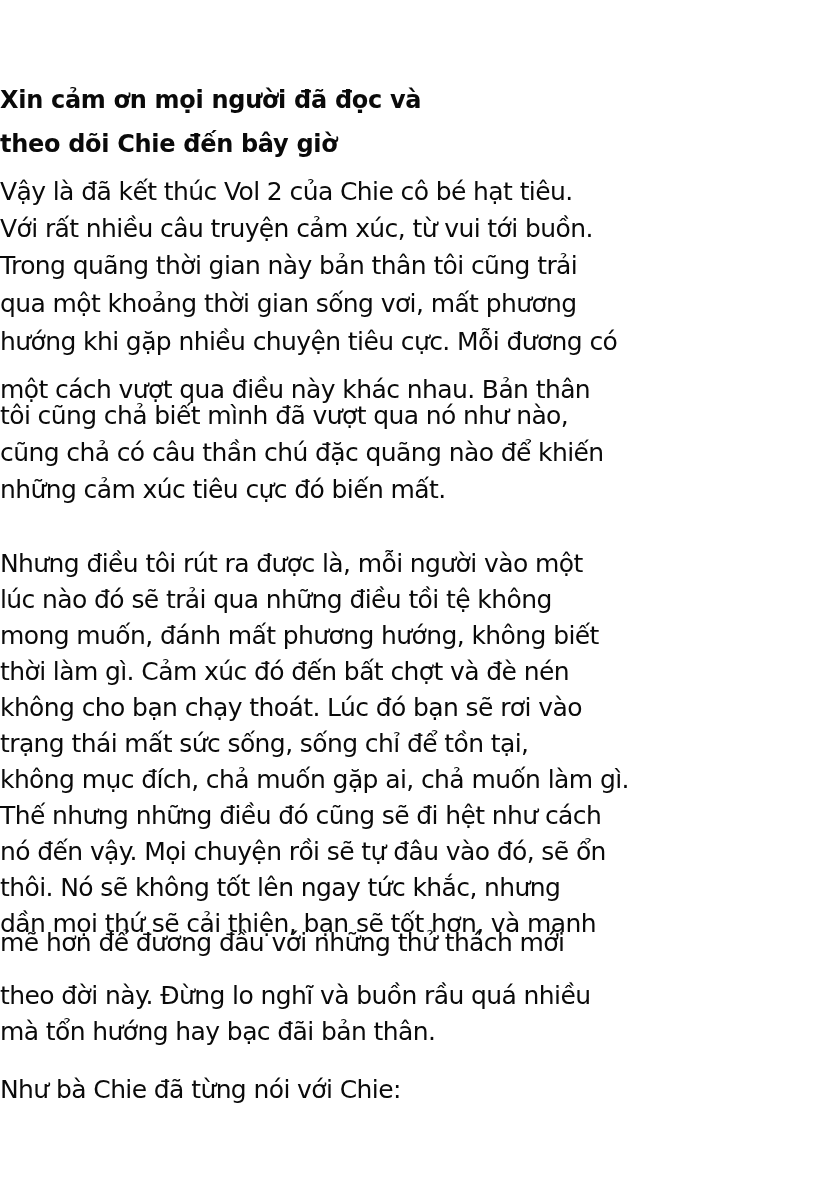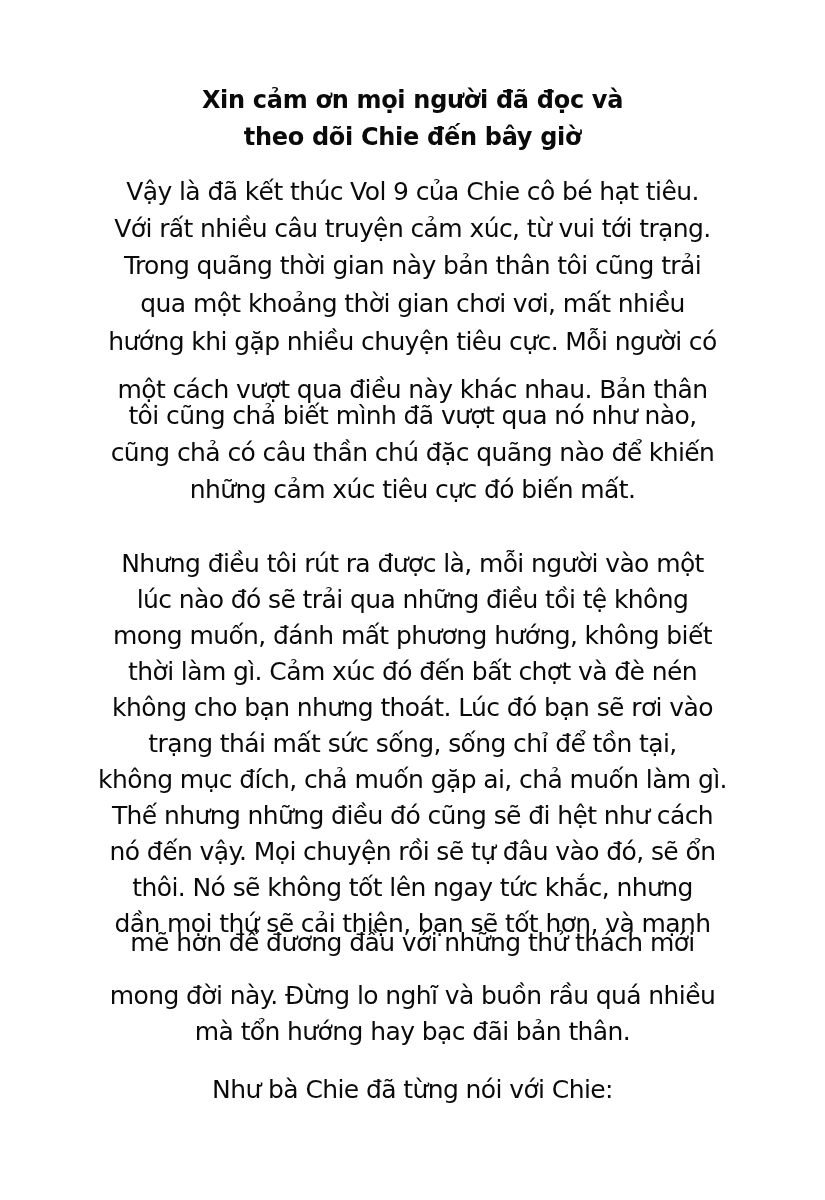--- a/index.html
+++ b/index.html
@@ -20,68 +20,68 @@
     left: 0;
     top: 0;
     width: 825px;
     height: 1200px;
     background: #ffffff;
   }
   .line {
     position: absolute;
     left: 0;
     width: 825px;
-    text-align: center;
+    text-align: left;
     white-space: nowrap;
     font-size: 25px;
     letter-spacing: -0.6px;
     line-height: 36px;
   }
   .title .line {
     font-weight: bold;
     font-size: 24px;
     letter-spacing: -0.3px;
   }
 </style>
 </head>
 <body>
 
 <div class="page">
 
   <div class="title">
     <div class="line" style="top:82px">Xin cảm ơn mọi người đã đọc và</div>
-    <div class="line" style="top:119px">theo dõi Chie đến bây giờ</div>
+    <div class="line" style="top:126px">theo dõi Chie đến bây giờ</div>
   </div>
 
   <div class="paragraph">
-    <div class="line" style="top:174px">Vậy là đã kết thúc Vol 9 của Chie cô bé hạt tiêu.</div>
-    <div class="line" style="top:211px">Với rất nhiều câu truyện cảm xúc, từ vui tới trạng.</div>
+    <div class="line" style="top:174px">Vậy là đã kết thúc Vol 2 của Chie cô bé hạt tiêu.</div>
+    <div class="line" style="top:211px">Với rất nhiều câu truyện cảm xúc, từ vui tới buồn.</div>
     <div class="line" style="top:248px">Trong quãng thời gian này bản thân tôi cũng trải</div>
-    <div class="line" style="top:286px">qua một khoảng thời gian chơi vơi, mất nhiều</div>
-    <div class="line" style="top:324px">hướng khi gặp nhiều chuyện tiêu cực. Mỗi người có</div>
+    <div class="line" style="top:286px">qua một khoảng thời gian sống vơi, mất phương</div>
+    <div class="line" style="top:324px">hướng khi gặp nhiều chuyện tiêu cực. Mỗi đương có</div>
     <div class="line" style="top:372px">một cách vượt qua điều này khác nhau. Bản thân</div>
     <div class="line" style="top:398px">tôi cũng chả biết mình đã vượt qua nó như nào,</div>
     <div class="line" style="top:435px">cũng chả có câu thần chú đặc quãng nào để khiến</div>
     <div class="line" style="top:472px">những cảm xúc tiêu cực đó biến mất.</div>
   </div>
 
   <div class="paragraph">
     <div class="line" style="top:546px">Nhưng điều tôi rút ra được là, mỗi người vào một</div>
     <div class="line" style="top:582px">lúc nào đó sẽ trải qua những điều tồi tệ không</div>
     <div class="line" style="top:618px">mong muốn, đánh mất phương hướng, không biết</div>
     <div class="line" style="top:654px">thời làm gì. Cảm xúc đó đến bất chợt và đè nén</div>
-    <div class="line" style="top:690px">không cho bạn nhưng thoát. Lúc đó bạn sẽ rơi vào</div>
+    <div class="line" style="top:690px">không cho bạn chạy thoát. Lúc đó bạn sẽ rơi vào</div>
     <div class="line" style="top:726px">trạng thái mất sức sống, sống chỉ để tồn tại,</div>
     <div class="line" style="top:762px">không mục đích, chả muốn gặp ai, chả muốn làm gì.</div>
     <div class="line" style="top:798px">Thế nhưng những điều đó cũng sẽ đi hệt như cách</div>
     <div class="line" style="top:834px">nó đến vậy. Mọi chuyện rồi sẽ tự đâu vào đó, sẽ ổn</div>
     <div class="line" style="top:870px">thôi. Nó sẽ không tốt lên ngay tức khắc, nhưng</div>
     <div class="line" style="top:906px">dần mọi thứ sẽ cải thiện, bạn sẽ tốt hơn, và mạnh</div>
     <div class="line" style="top:925px">mẽ hơn để đương đầu với những thử thách mới</div>
-    <div class="line" style="top:978px">mong đời này. Đừng lo nghĩ và buồn rầu quá nhiều</div>
+    <div class="line" style="top:978px">theo đời này. Đừng lo nghĩ và buồn rầu quá nhiều</div>
     <div class="line" style="top:1014px">mà tổn hướng hay bạc đãi bản thân.</div>
   </div>
 
   <div class="paragraph">
     <div class="line" style="top:1072px">Như bà Chie đã từng nói với Chie:</div>
   </div>
 
 </div>
 
 </body></html>

